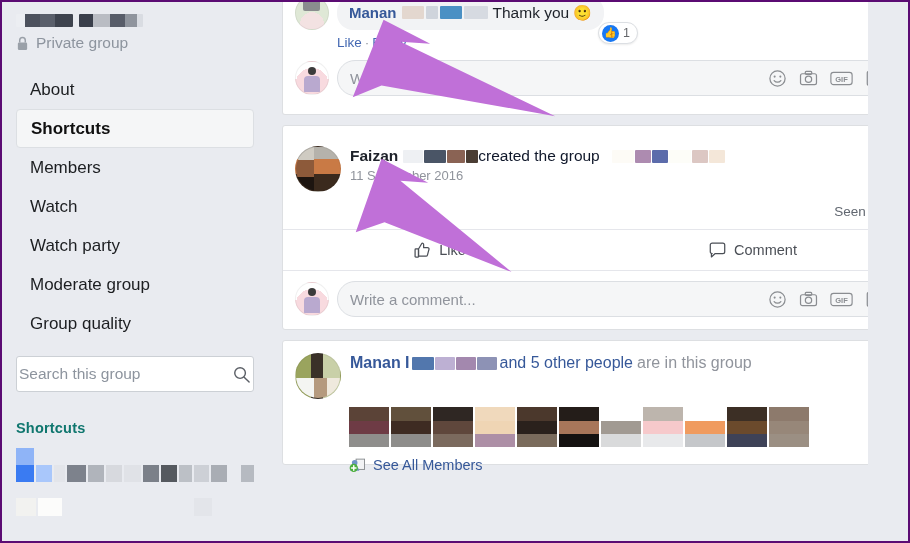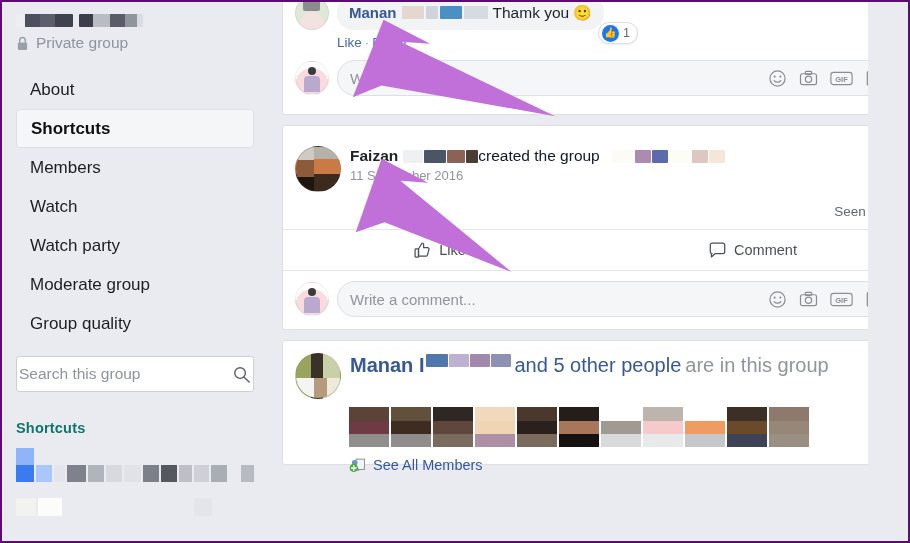--- a/index.html
+++ b/index.html
@@ -269,21 +269,21 @@
     font-size: 14.5px;
     font-weight: normal;
     cursor: pointer;
   }
   .action-btn svg { display: block; }
 
   .composer-wrap { border-top: 1px solid #e5e6eb; margin: 0 -12px; padding: 0 12px 12px 12px; }
 
   
   #card-members { margin-top: 10px; padding: 12px; height: 125px; }
-  .mem-line { display: flex; flex-wrap: wrap; font-size: 20px; }
+  .mem-line { display: flex; align-items: center; flex-wrap: wrap; font-size: 16px; }
   .mem-name { color: #365899; font-weight: bold; }
   .mem-link { color: #365899; }
   .mem-grey { color: #90949c; margin-left: 4px; }
   .mem-thumbs { display: flex; gap: 2px; margin: 8px 0 0 54px; }
   .mem-thumb { width: 40px; height: 40px; }
 
   .see-all {
     display: flex; align-items: center; gap: 7px;
     margin: 10px 0 0 54px;
     color: #365899; font-size: 14.5px;

